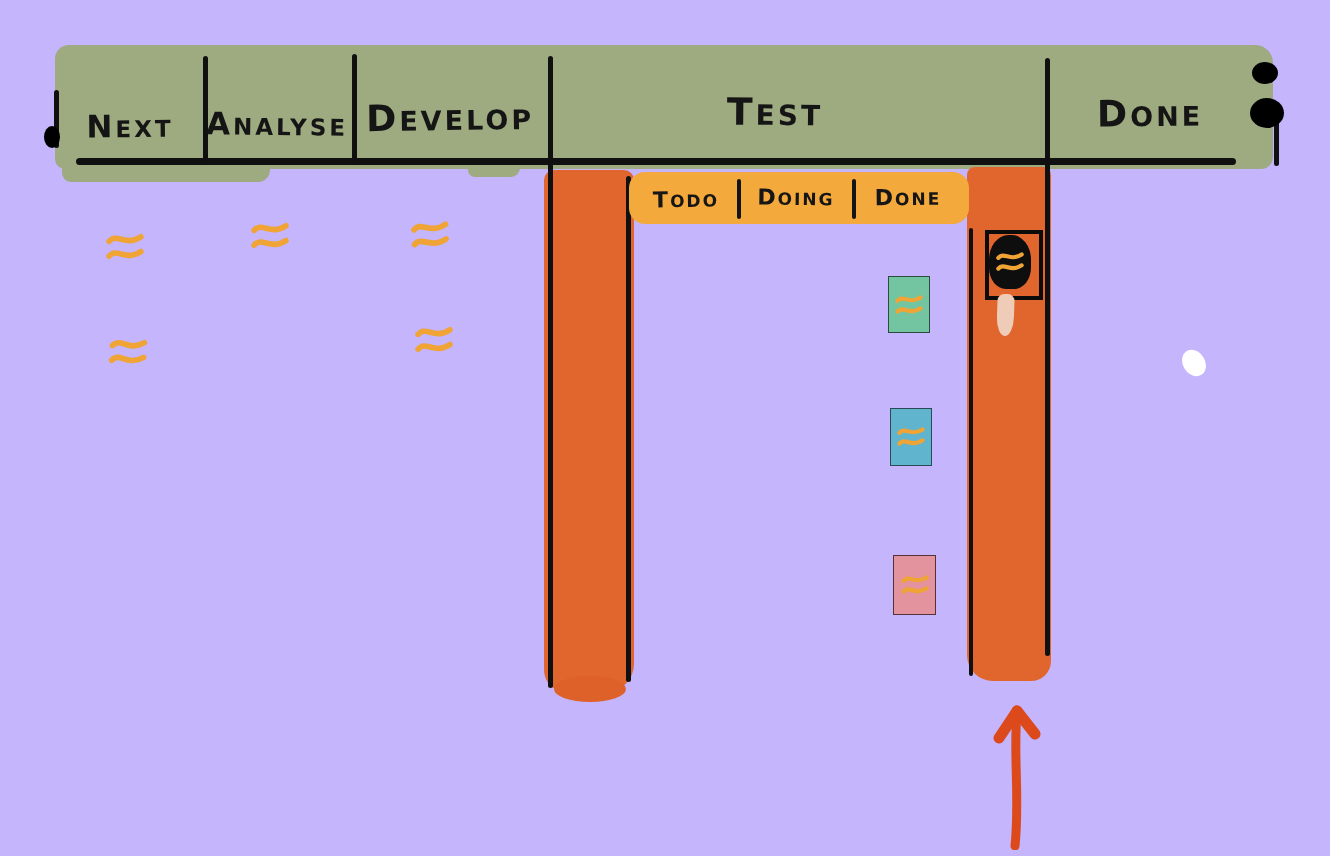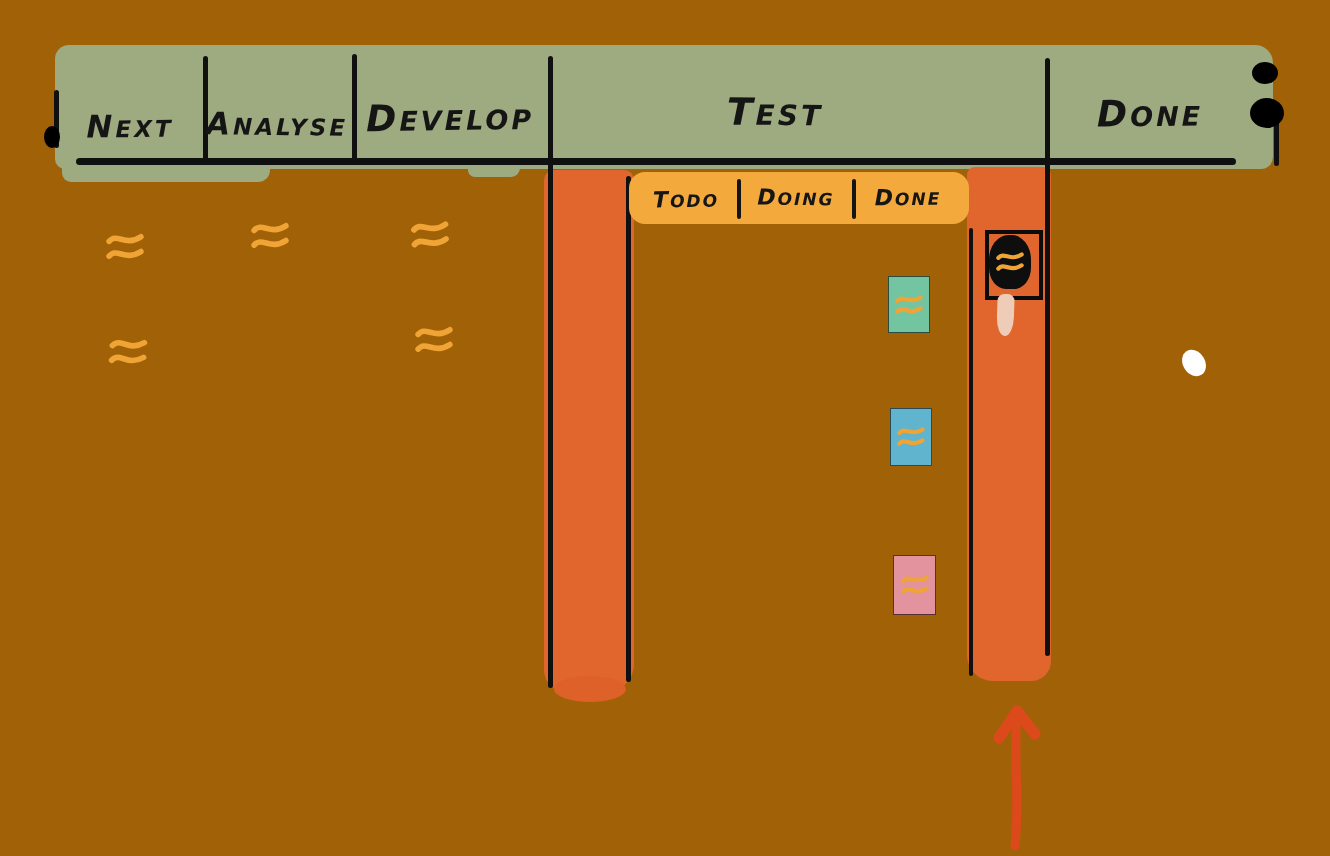--- a/index.html
+++ b/index.html
@@ -85,21 +85,21 @@
   }
   .drip{left:997px;top:294px;width:17px;height:42px;background:#eeccb8;z-index:8;
     border-radius:8px 8px 10px 10px / 8px 8px 22px 22px;transform:rotate(2deg);}
   .speck{left:1183px;top:349px;width:22px;height:28px;background:#fff;border-radius:50%;
     transform:rotate(-32deg);z-index:4;}
   .arrow-wrap{left:968px;top:698px;width:100px;height:152px;z-index:6;}
 </style>
 </head>
 <body>
 
-<div class="canvas" style="background: #a16207; font-style: italic;">
+<div class="canvas" style="background: #c4b5fd;">
 
   <div class="abs header-band" style="background: rgb(158, 170, 128);"></div>
   <div class="abs fringe fringe-1"></div>
   <div class="abs fringe fringe-2"></div>
   <div class="abs header-underline"></div>
 
   <div class="abs vline vl-left-partial"></div>
   <div class="abs vline vl-next-analyse"></div>
   <div class="abs vline vl-analyse-develop"></div>
   <div class="abs vline vl-right-partial"></div>

